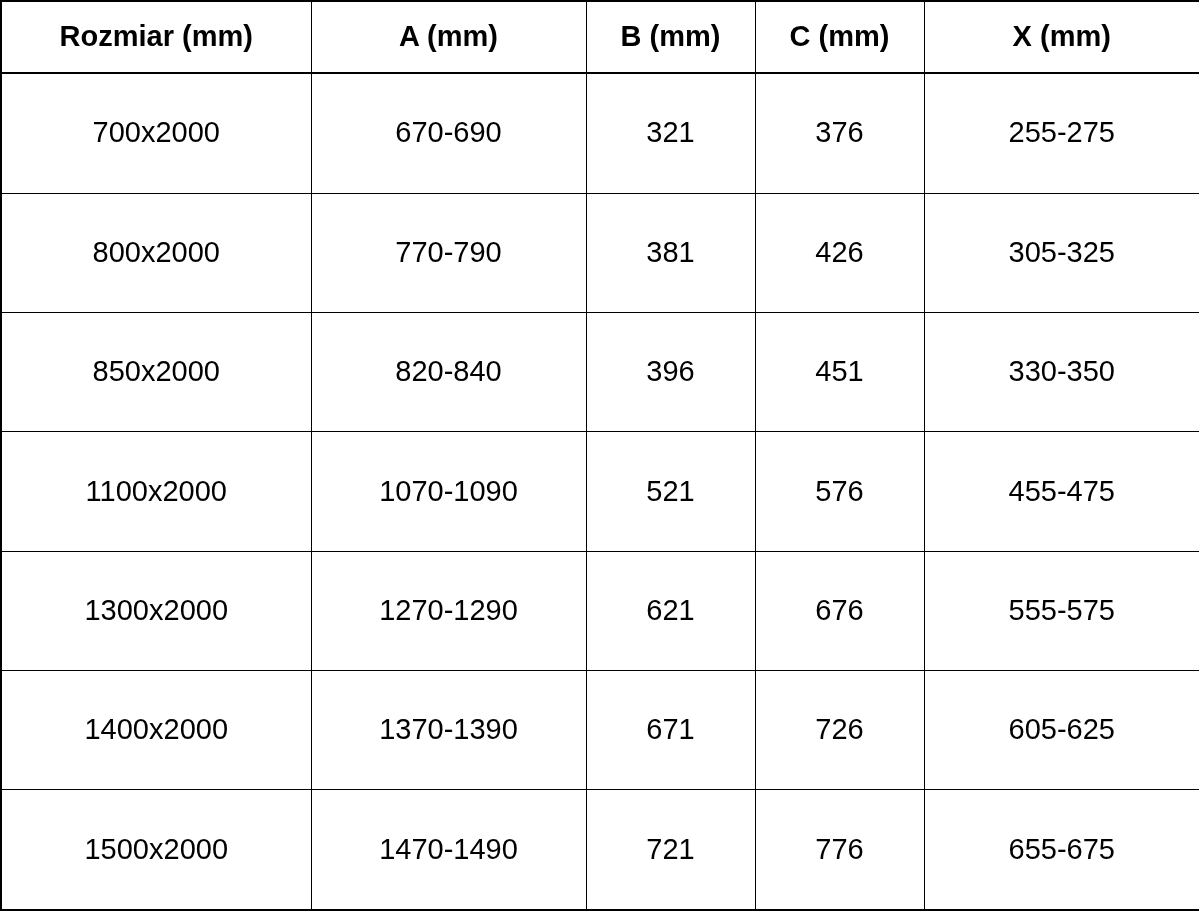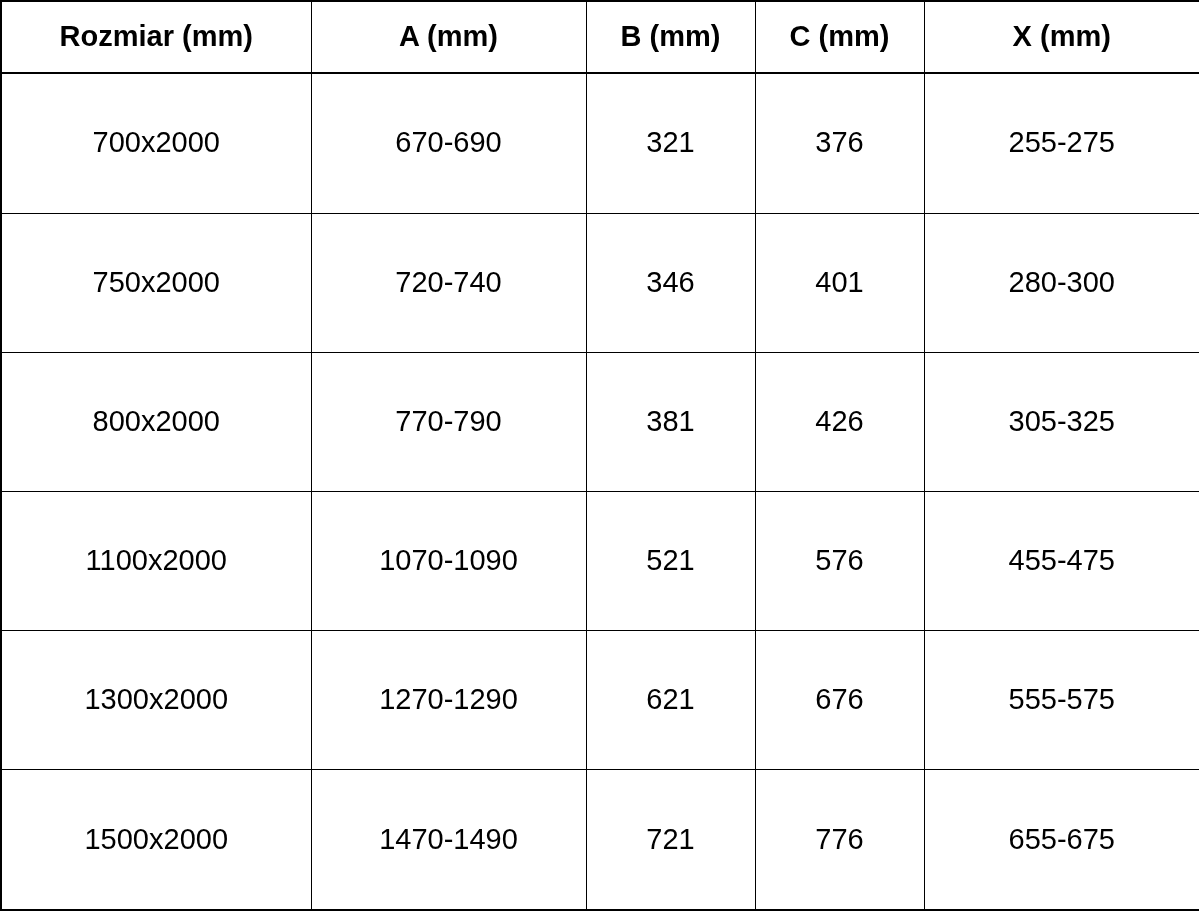--- a/index.html
+++ b/index.html
@@ -69,48 +69,55 @@
   </thead>
   <tbody>
       <tr>
         <td>700x2000</td>
         <td>670-690</td>
         <td>321</td>
         <td>376</td>
         <td>255-275</td>
       </tr>
       <tr>
-        <td>750x2000</td>
-        <td>720-740</td>
-        <td>346</td>
-        <td>401</td>
-        <td>280-300</td>
-      </tr>
-      <tr>
         <td>800x2000</td>
         <td>770-790</td>
         <td>381</td>
         <td>426</td>
         <td>305-325</td>
+      </tr>
+      <tr>
+        <td>850x2000</td>
+        <td>820-840</td>
+        <td>396</td>
+        <td>451</td>
+        <td>330-350</td>
       </tr>
       <tr>
         <td>1100x2000</td>
         <td>1070-1090</td>
         <td>521</td>
         <td>576</td>
         <td>455-475</td>
       </tr>
       <tr>
         <td>1300x2000</td>
         <td>1270-1290</td>
         <td>621</td>
         <td>676</td>
         <td>555-575</td>
       </tr>
       <tr>
+        <td>1400x2000</td>
+        <td>1370-1390</td>
+        <td>671</td>
+        <td>726</td>
+        <td>605-625</td>
+      </tr>
+      <tr>
         <td>1500x2000</td>
         <td>1470-1490</td>
         <td>721</td>
         <td>776</td>
         <td>655-675</td>
       </tr>
     </tbody>
 </table>
 
 </body></html>

